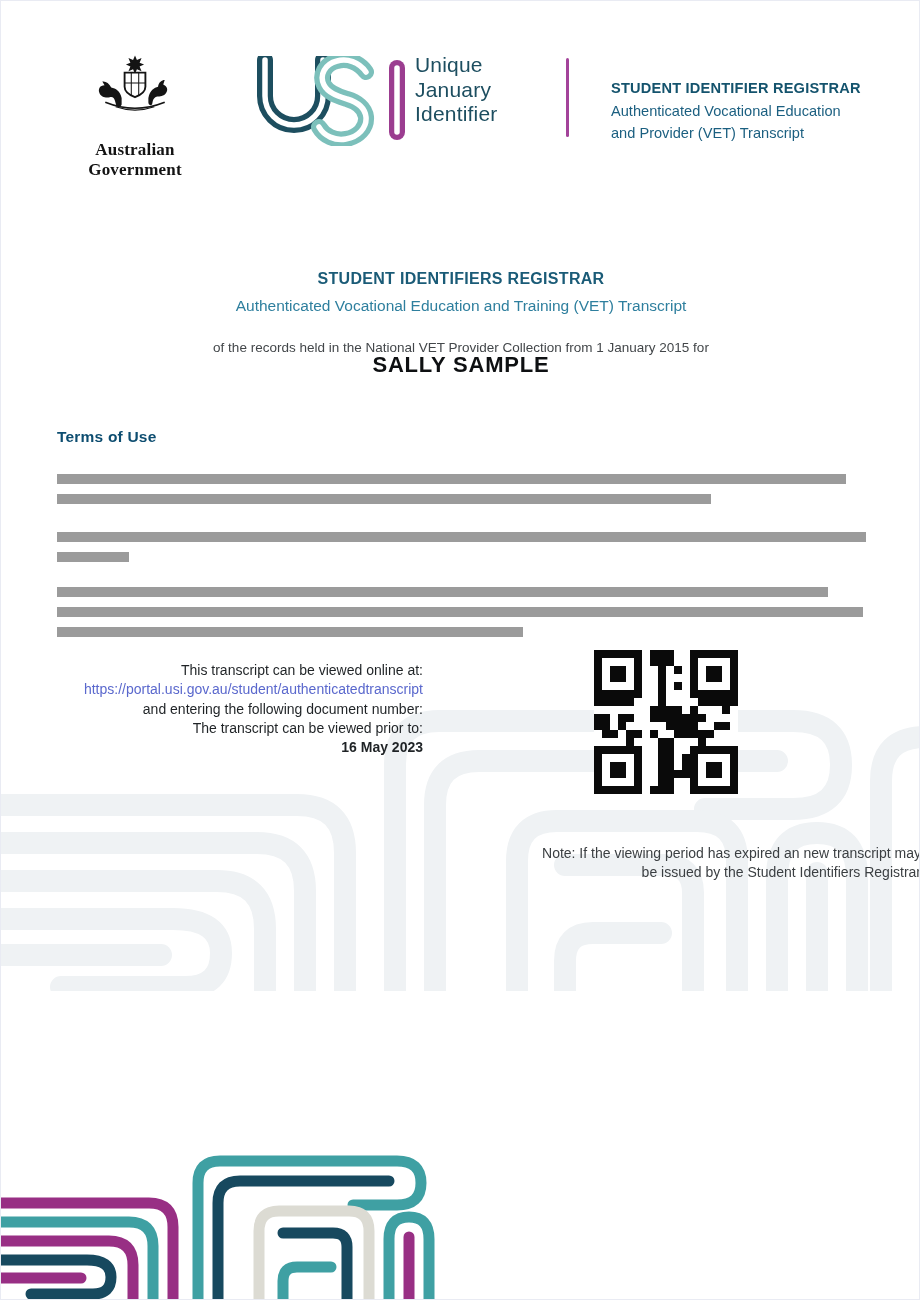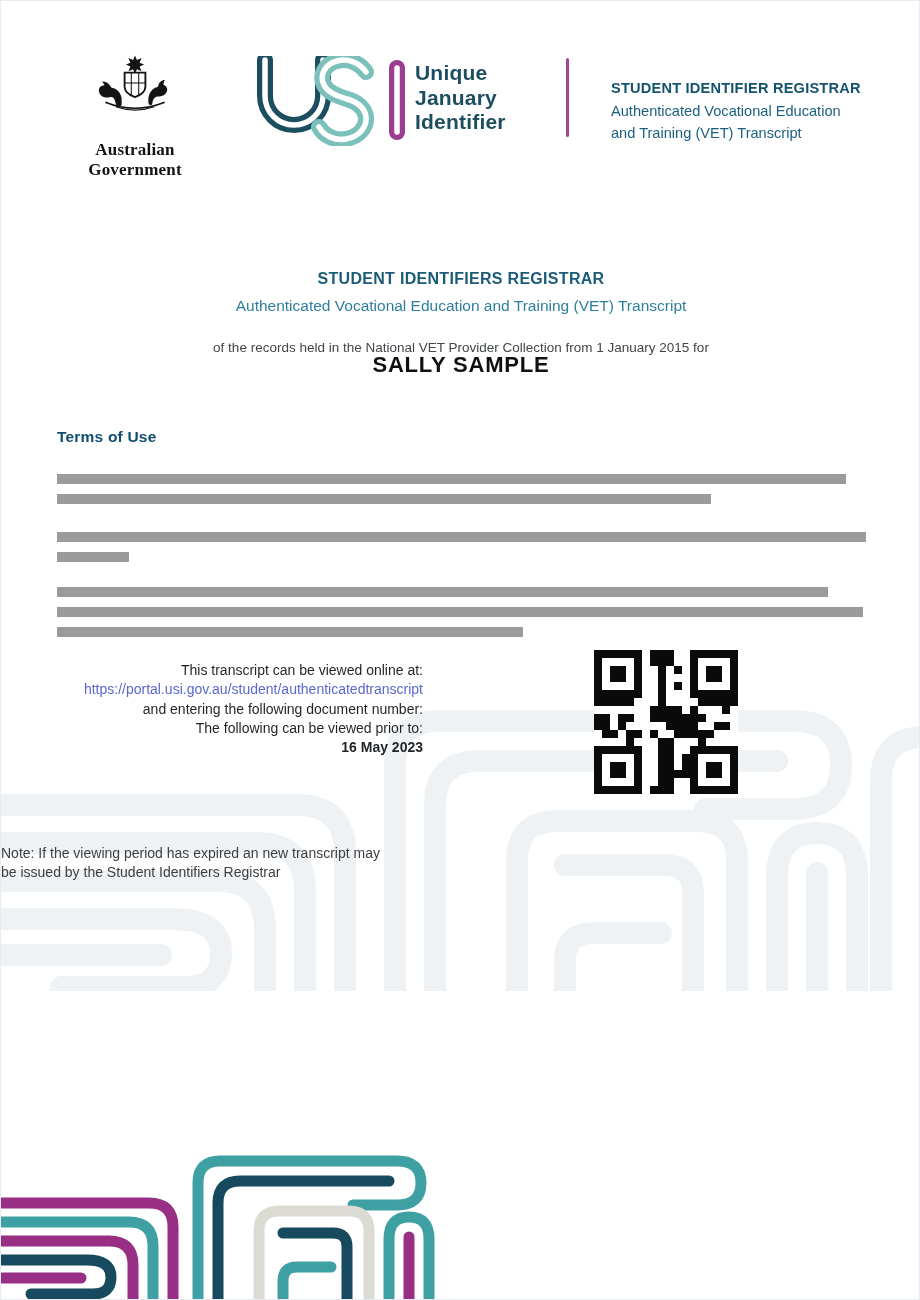--- a/index.html
+++ b/index.html
@@ -4,21 +4,21 @@
 <style>
   html,body{margin:0;padding:0;background:#fff;}
   body{width:920px;height:1300px;position:relative;font-family:"Liberation Sans",sans-serif;}
   .page{position:absolute;inset:0;width:918px;height:1298px;border:1px solid #e9ebf3;background:#fff;overflow:hidden;}
 
   
   .crest{position:absolute;left:50px;top:44px;width:168px;text-align:center;}
   .crest svg{display:block;margin:4px auto 0;}
   .crest-label{font-family:"Liberation Serif",serif;font-weight:bold;font-size:17px;color:#131313;margin-top:17px;letter-spacing:.2px;}
   .usi-logo{position:absolute;left:254px;top:55px;}
-  .usi-wordmark{position:absolute;left:414px;top:60px;color:#1d4e60;font-size:21px;font-weight:bold;line-height:24.5px;letter-spacing:.2px;}
+  .usi-wordmark{position:absolute;left:414px;top:52px;color:#1d4e60;font-size:21px;font-weight:normal;line-height:24.5px;letter-spacing:.2px;}
   .hdr-divider{position:absolute;left:565px;top:57px;width:3px;height:79px;background:#a3439a;border-radius:2px;}
   .hdr-right{position:absolute;left:610px;top:79px;width:250px;}
   .hdr-right .t1{font-size:14.6px;font-weight:bold;color:#14536d;letter-spacing:.2px;margin-bottom:5px;}
   .hdr-right .t2{font-size:14.6px;color:#1b5f80;line-height:21.5px;}
 
   
   .cline{position:absolute;left:0;width:920px;text-align:center;}
   .h1{top:269px;font-size:16px;font-weight:bold;color:#1a5b77;letter-spacing:.3px;}
   .h2{top:296px;font-size:15.5px;color:#2e7f9e;}
   .h3{top:323px;font-size:13.5px;color:#43474a;margin-top:16px;}
@@ -32,21 +32,21 @@
   .view-block{position:absolute;left:56px;top:660px;width:366px;text-align:right;font-size:14px;color:#1f2326;line-height:19.3px;}
   .view-block a{color:#5a68cd;text-decoration:none;}
   .bold{font-weight:bold;}
 
   
   .qr{position:absolute;left:593px;top:649px;display:grid;background:#fff;z-index:3;}
   .qr div{width:8px;height:8px;}
   .qr .b{background:#0a0a0a;}
 
   
-  .note{position:absolute;left:0;top:843px;width:920px;text-align:left;font-size:14px;color:#3b3f42;line-height:19px;z-index:3;}
+  .note{position:absolute;left:0;top:843px;width:920px;text-align:right;font-size:14px;color:#3b3f42;line-height:19px;z-index:3;}
 
   
   svg.maze path{fill:none;stroke-linecap:round;stroke-linejoin:round;stroke-width:11;}
   .wm{position:absolute;left:0;top:700px;width:920px;height:290px;z-index:0;overflow:hidden;}
   .wm svg{display:block;}
   .wm path{stroke:#eff2f4 !important;}
   .bottom-maze{position:absolute;left:0;top:1150px;width:460px;height:148px;z-index:1;overflow:hidden;}
   .m-purple{stroke:#982f84;}
   .m-teal{stroke:#3fa0a3;}
   .m-navy{stroke:#17495f;}
@@ -106,21 +106,21 @@
     <div>Unique</div>
     <div>January</div>
     <div>Identifier</div>
   </div>
 
   <div class="hdr-divider"></div>
 
   <div class="hdr-right">
     <div class="t1">STUDENT IDENTIFIER REGISTRAR</div>
     <div class="t2">Authenticated Vocational Education</div>
-    <div class="t2">and Training (VET) Transcript</div>
+    <div class="t2">and Provider (VET) Transcript</div>
   </div>
 
   <div class="cline h1">STUDENT IDENTIFIERS REGISTRAR</div>
   <div class="cline h2">Authenticated Vocational Education and Training (VET) Transcript</div>
   <div class="cline h3">of the records held in the National VET Provider Collection from 1 January 2015 for</div>
   <div class="cline student-name">SALLY SAMPLE</div>
 
   <div class="terms-heading">Terms of Use</div>
   <div id="bars">
       <div class="bar" style="top: 473px; width: 789px;"></div>
@@ -129,21 +129,21 @@
       <div class="bar" style="top: 551px; width: 72px;"></div>
       <div class="bar" style="top: 586px; width: 771px;"></div>
       <div class="bar" style="top: 606px; width: 806px;"></div>
       <div class="bar" style="top: 626px; width: 466px;"></div>
     </div>
 
   <div class="view-block">
     <div>This transcript can be viewed online at:</div>
     <div><a href="#">https://portal.usi.gov.au/student/authenticatedtranscript</a></div>
     <div>and entering the following document number:</div>
-    <div>The following can be viewed prior to:</div>
+    <div>The transcript can be viewed prior to:</div>
     <div class="bold">16 May 2023</div>
   </div>
 
   <div class="qr" id="qr" style="grid-template-columns: repeat(18, 8px);">
       <div class="b"></div>
       <div class="b"></div>
       <div class="b"></div>
       <div class="b"></div>
       <div class="b"></div>
       <div class="b"></div>

